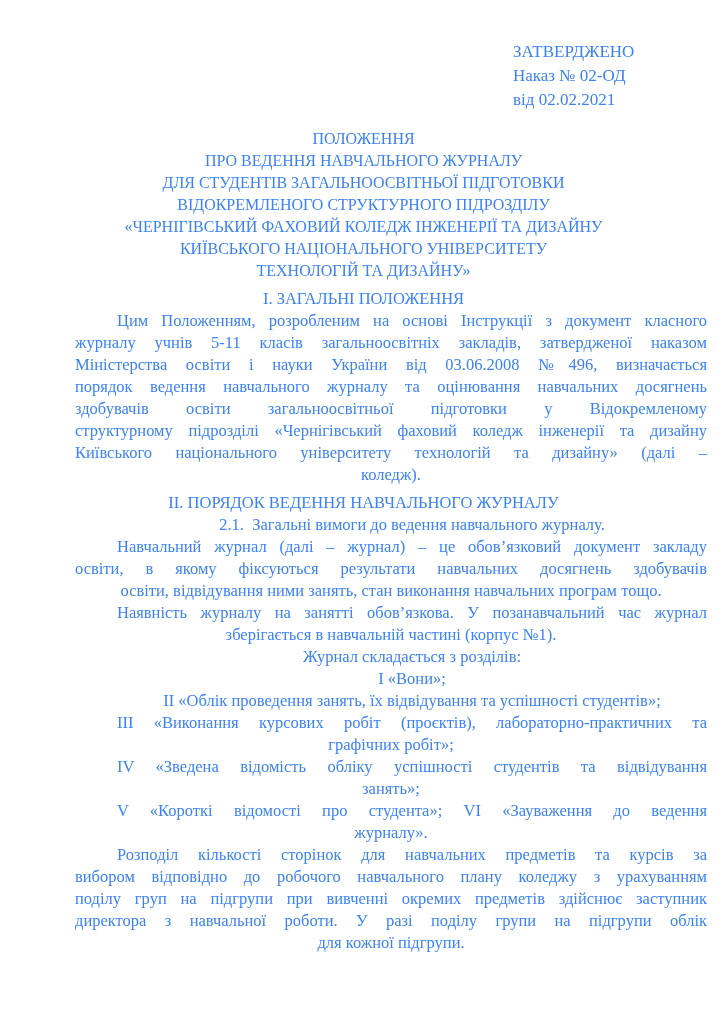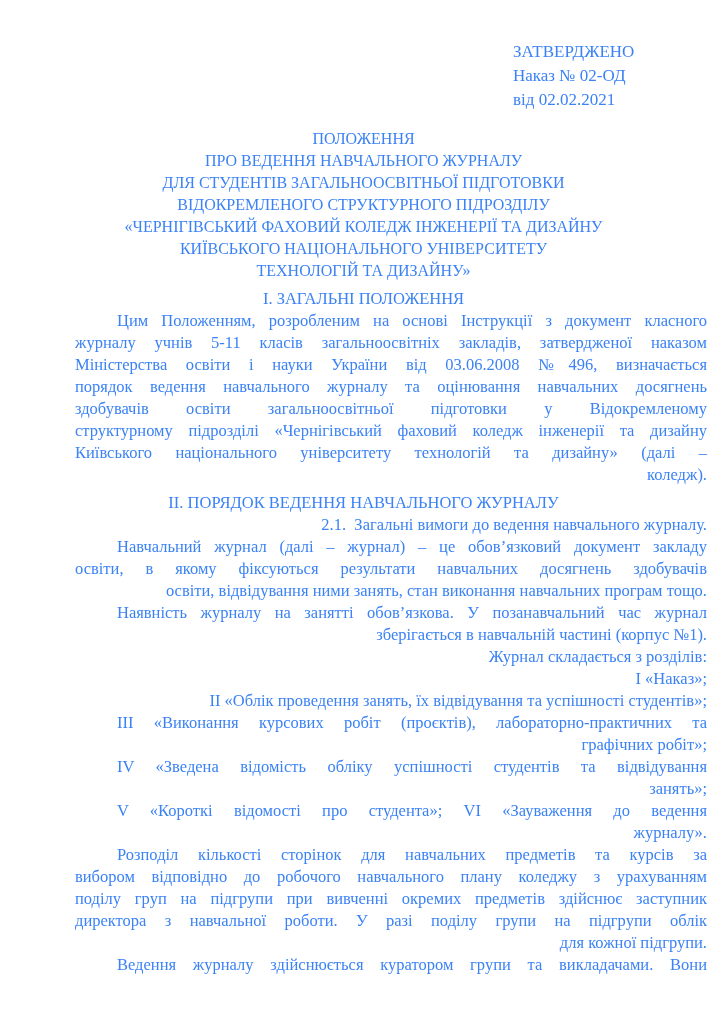--- a/index.html
+++ b/index.html
@@ -7,21 +7,21 @@
     width:724px; height:1024px; box-sizing:border-box;
     margin:0 auto; background:#ffffff; color:#3b82f6;
     padding:40px 17px 0 75px; overflow:hidden;
     font-family:"Liberation Serif","DejaVu Serif",serif;
     font-size:16.5px;
   }
   .approval { margin-left:438px; width:fit-content; line-height:24px; font-size:17px; text-align:left; }
   .title-block { margin:16px 55px 0 0; text-align:center; font-weight:normal; font-size:16px; line-height:22px; }
   .heading { margin:6px 55px 0 0; text-align:center; font-weight:normal; font-size:16.5px; line-height:22px; }
   .para { margin:0; }
-  .ln { line-height:22px; text-align:right; }
+  .ln { line-height:22px; text-align:center; }
   .j  { text-align:justify; text-align-last:justify; }
   .in { text-indent:42px; }
 </style>
 </head>
 <body>
 
 <div class="page">
 
   <div class="approval">
     <div>ЗАТВЕРДЖЕНО</div>
@@ -67,21 +67,21 @@
   <div class="para">
     <div class="ln j in">Наявність журналу на занятті обов’язкова. У позанавчальний час журнал</div>
     <div class="ln">зберігається в навчальній частині (корпус №1).</div>
   </div>
 
   <div class="para">
     <div class="ln in">Журнал складається з розділів:</div>
   </div>
 
   <div class="para">
-    <div class="ln in">І «Наказ»;</div>
+    <div class="ln in">І «Вони»;</div>
   </div>
 
   <div class="para">
     <div class="ln in">ІІ «Облік проведення занять, їх відвідування та успішності студентів»;</div>
   </div>
 
   <div class="para">
     <div class="ln j in">ІІІ «Виконання курсових робіт (проєктів), лабораторно-практичних та</div>
     <div class="ln">графічних робіт»;</div>
   </div>
@@ -100,17 +100,14 @@
     <div class="ln j in">Розподіл кількості сторінок для навчальних предметів та курсів за</div>
     <div class="ln j">вибором відповідно до робочого навчального плану коледжу з урахуванням</div>
     <div class="ln j">поділу груп на підгрупи при вивченні окремих предметів здійснює заступник</div>
     <div class="ln j">директора з навчальної роботи. У разі поділу групи на підгрупи облік</div>
   </div>
 
   <div class="para">
     <div class="ln">для кожної підгрупи.</div>
   </div>
 
-  <div class="para">
-    <div class="ln j in">Ведення журналу здійснюється куратором групи та викладачами. Вони</div>
-  </div>
 
 </div>
 
 </body></html>

